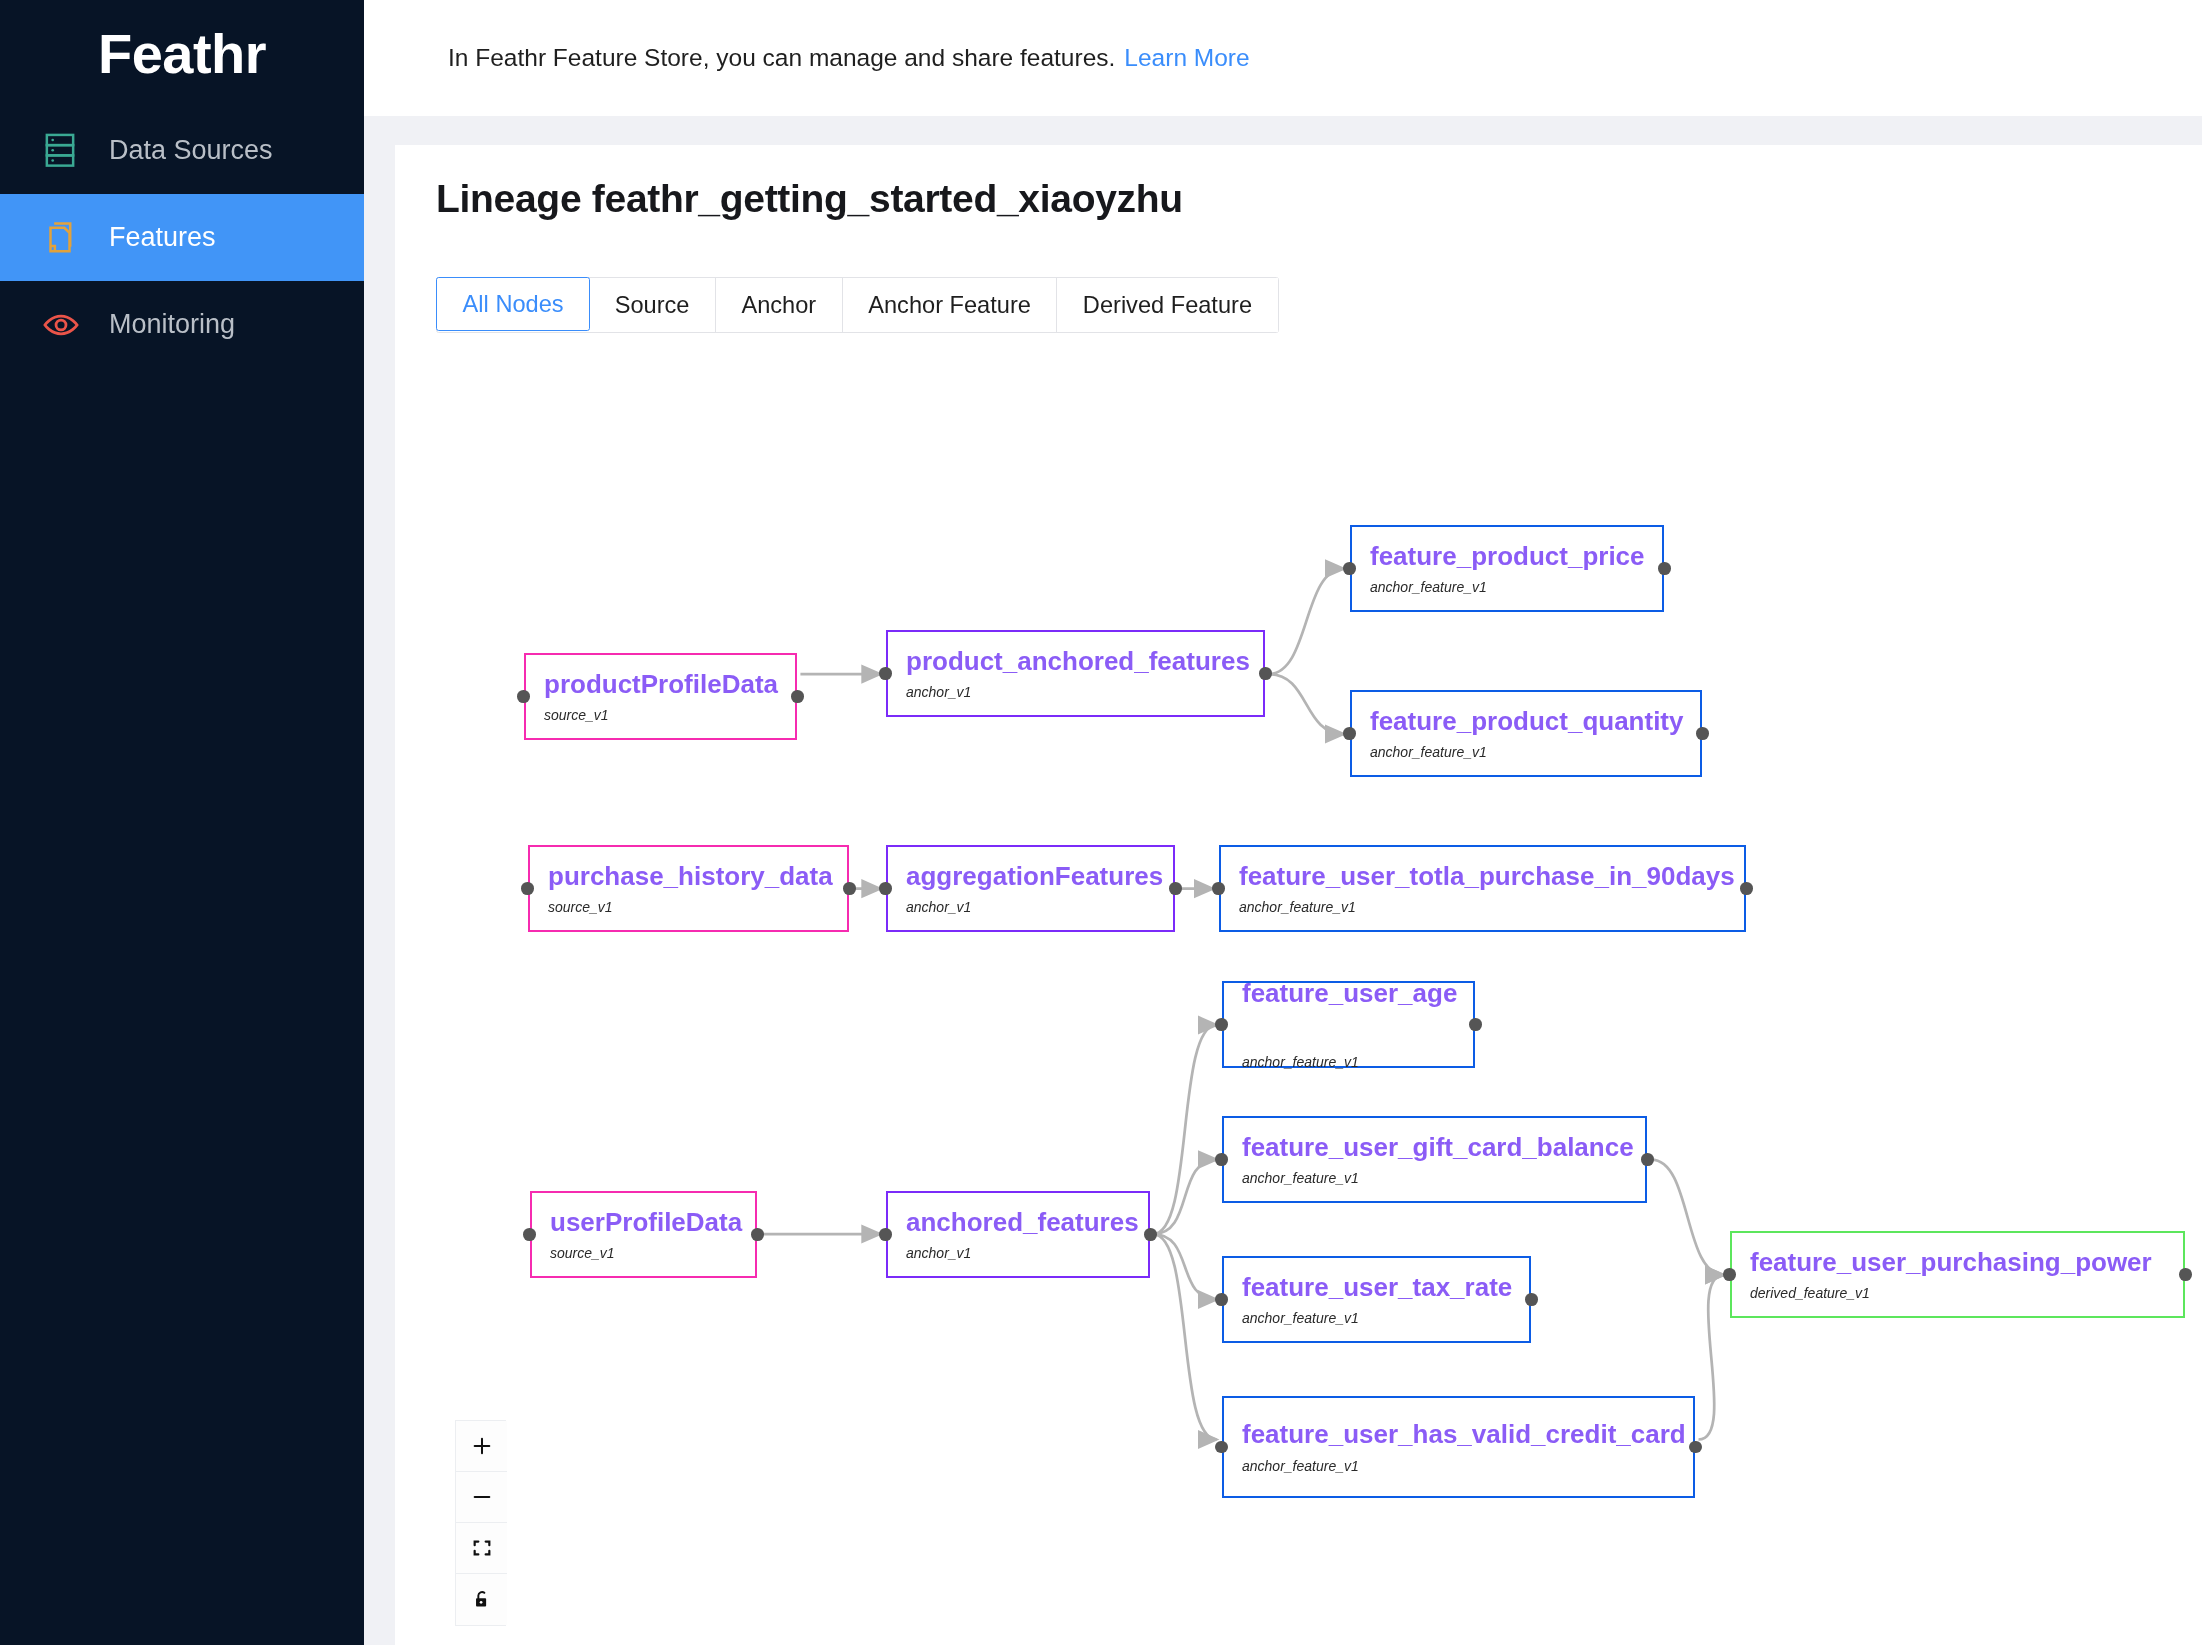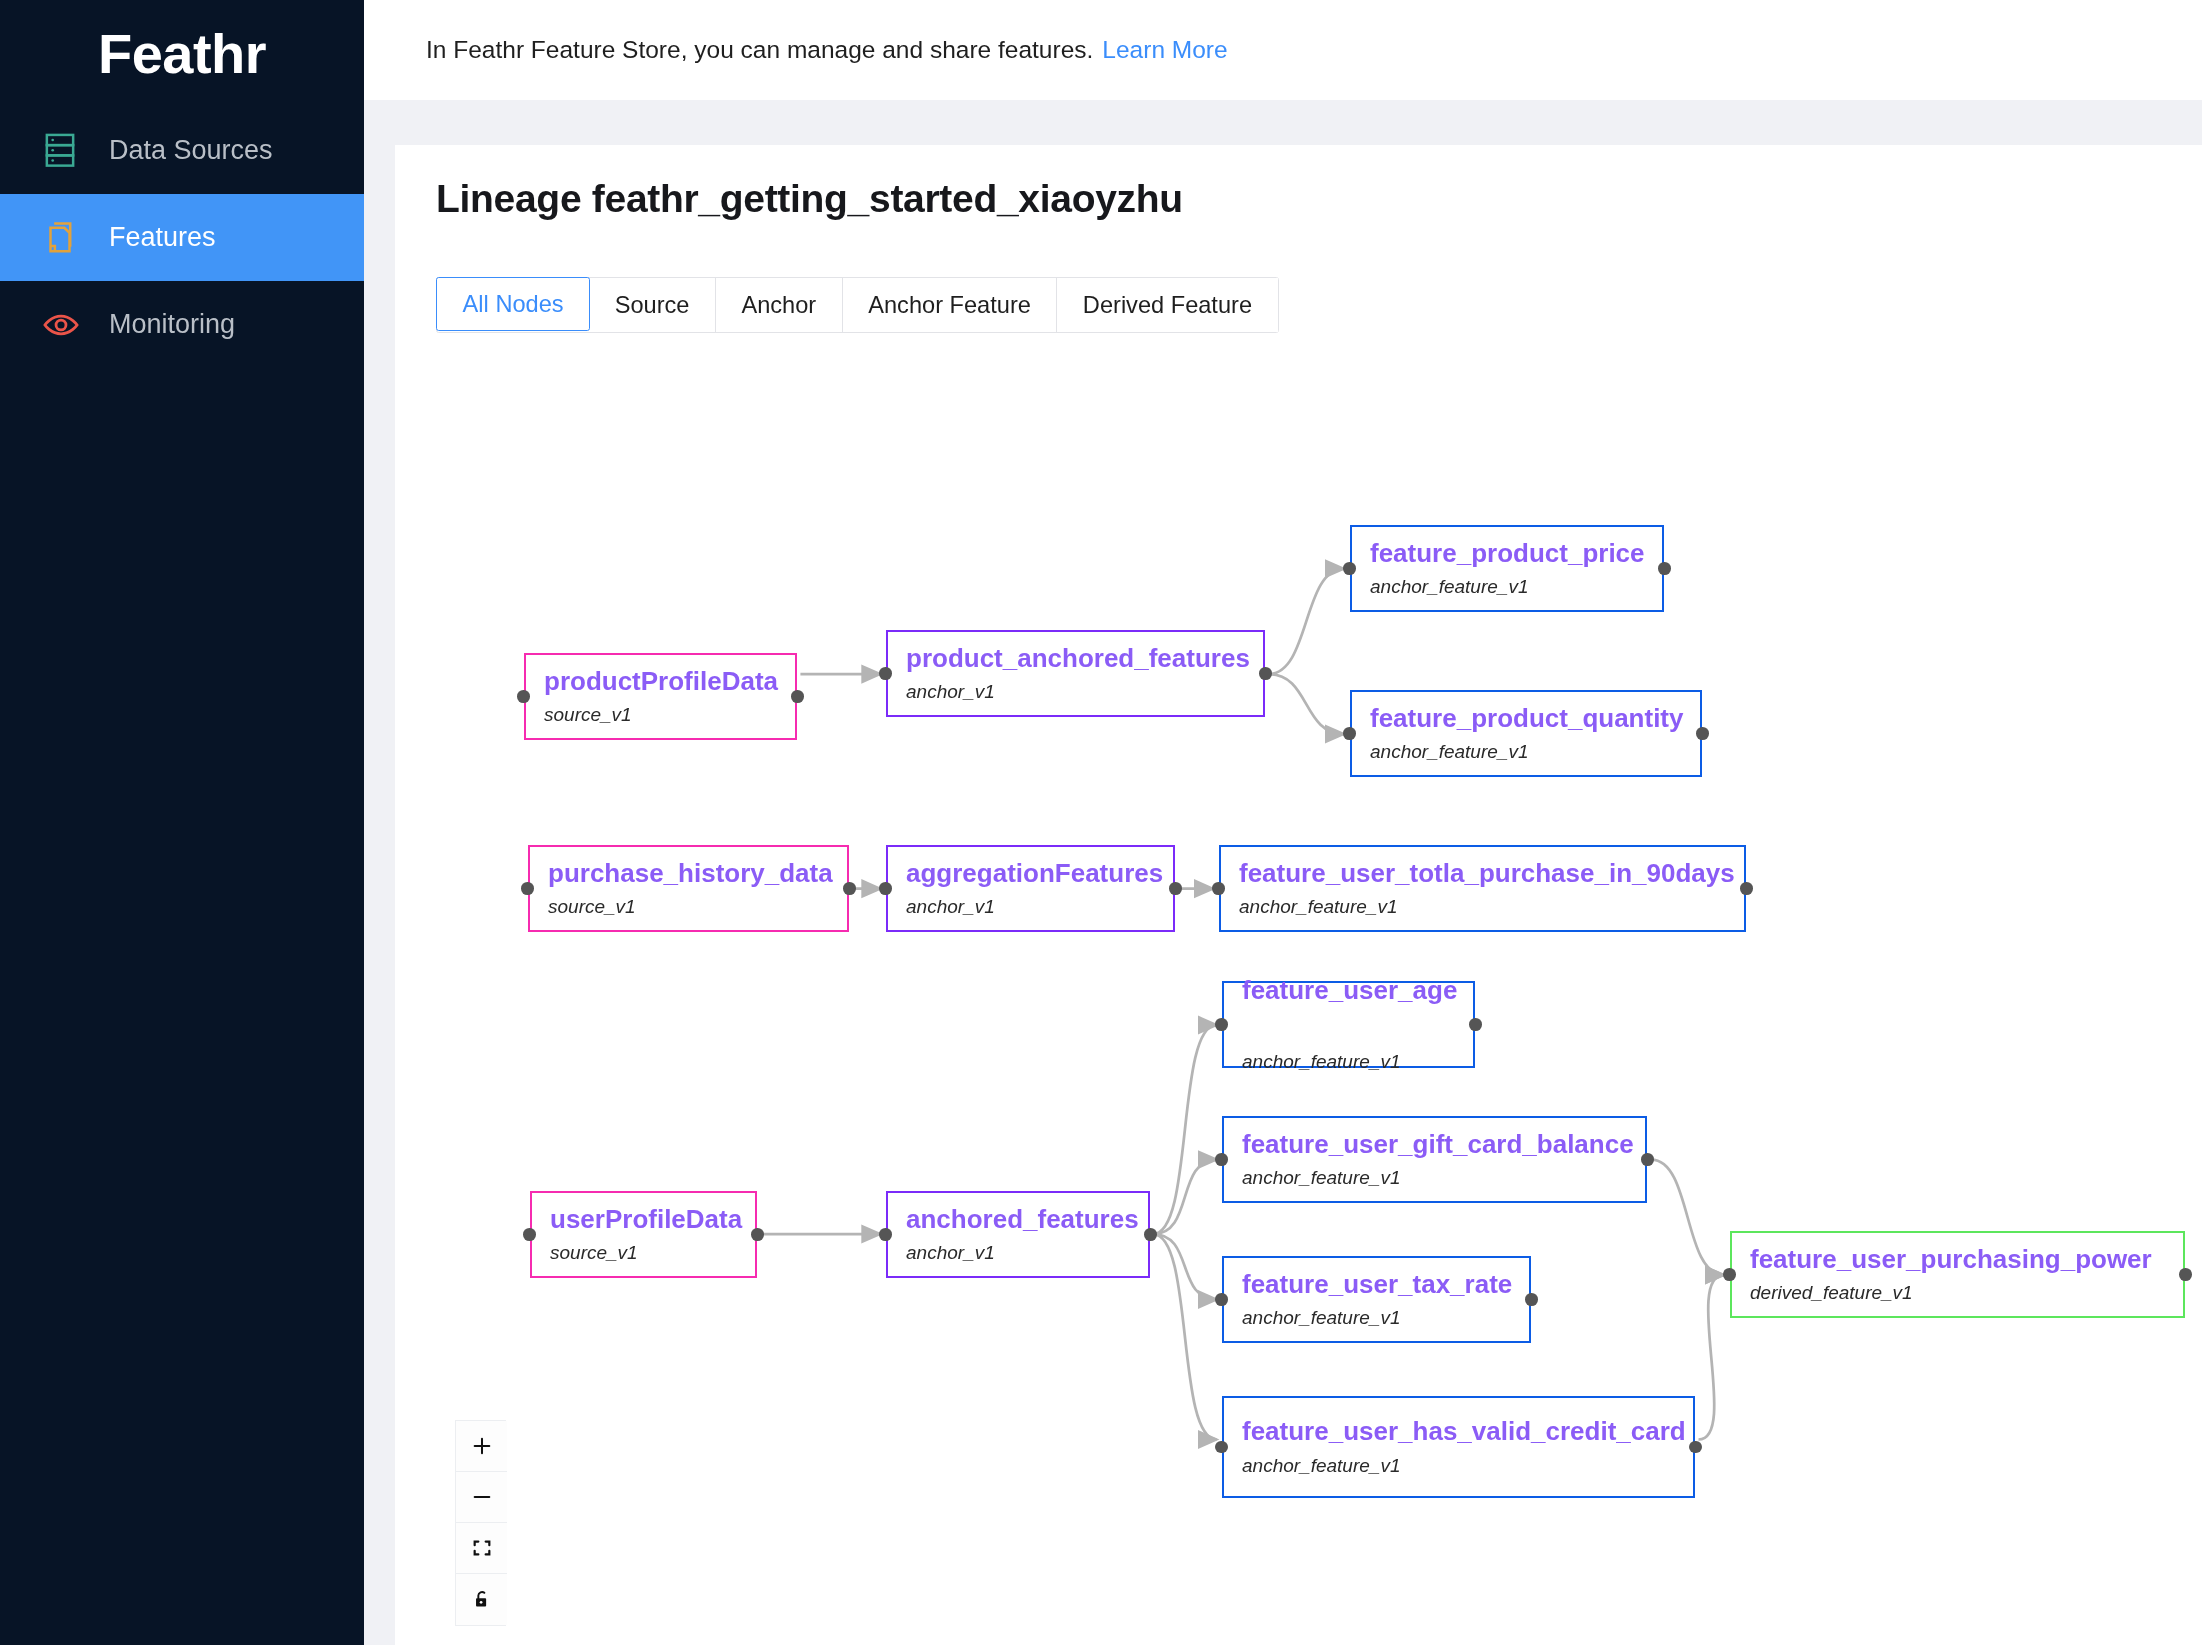--- a/index.html
+++ b/index.html
@@ -38,23 +38,23 @@
   .nav-label { margin-left: 20px; }
 
   
   #main {
     flex: 1 1 auto;
     height: 1646px;
     background: #f0f1f5;
     position: relative;
   }
   #banner {
-    height: 100px; background: #ffffff;
+    height: 116px; background: #ffffff;
     display: flex; align-items: center;
-    padding-left: 62px;
+    padding-left: 84px;
     font-size: 24.5px; color: #1f1f1f;
   }
   #banner a { color: #3a8dfb; text-decoration: none; margin-left: 9px; }
   #gutter { height: 29px; background: #f0f1f5; }
 
   #card {
     position: absolute;
     left: 31px; top: 145px; right: 0; bottom: 0;
     background: #ffffff;
   }
@@ -94,21 +94,21 @@
 
   .node {
     position: absolute;
     background: #ffffff;
     border: 2.7px solid #999;
     display: flex; flex-direction: column; justify-content: center;
     padding-left: 18px;
     cursor: pointer;
   }
   .node .n-title { font-size: 26px; font-weight: bold; color: #8b5cf6; line-height: 1.15; }
-  .node .n-sub { font-size: 19px; font-style: italic; color: #2a2a2a; margin-top: 7.3px; }
+  .node .n-sub { font-size: 14px; font-style: italic; color: #2a2a2a; margin-top: 7.3px; }
   .node.source  { border-color: #f62bb0; }
   .node.anchor  { border-color: #7b2bf9; }
   .node.feature { border-color: #0c5ce5; }
   .node.derived { border-color: #5ce65c; }
 
   .handle {
     position: absolute; width: 12.7px; height: 12.7px;
     background: #555; border-radius: 50%;
     top: 50%; margin-top: -6.4px;
   }

